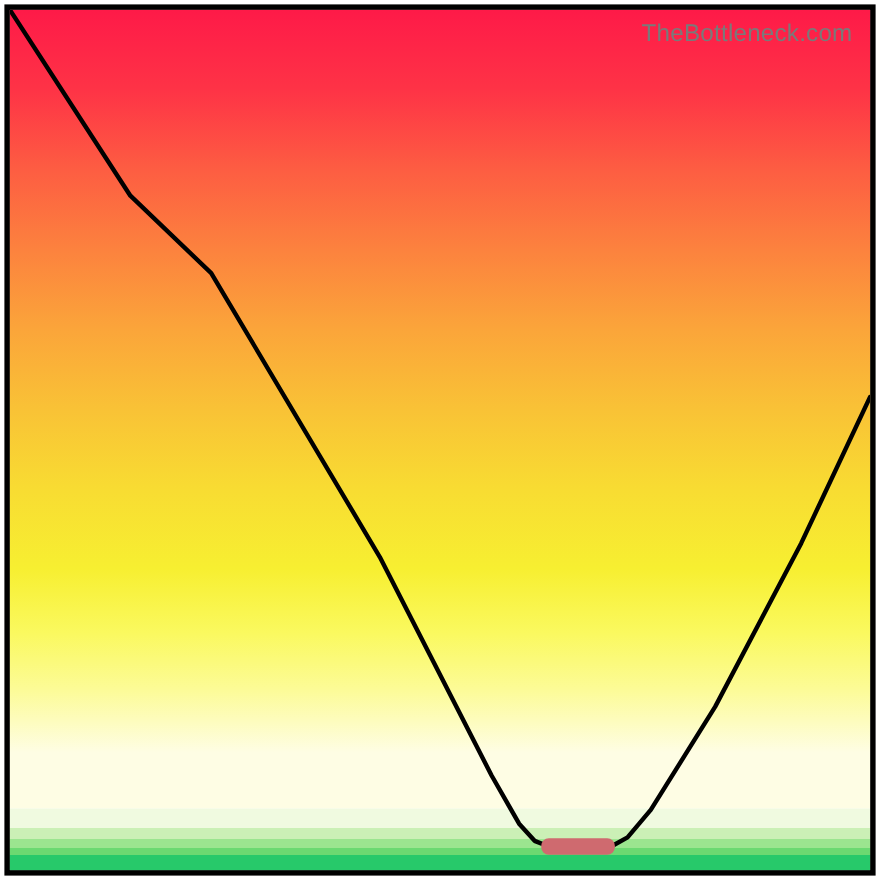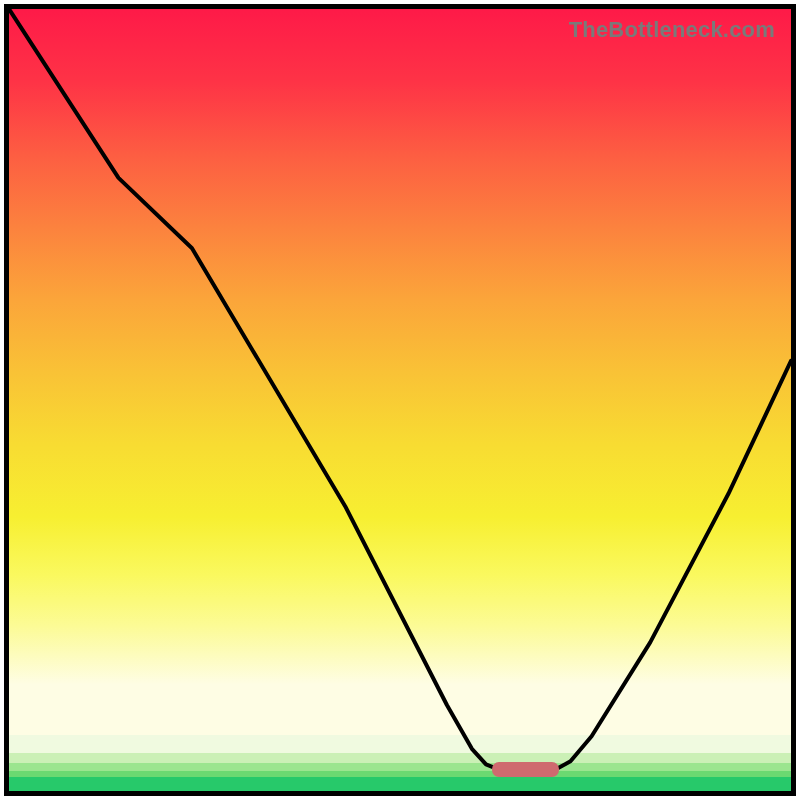--- a/index.html
+++ b/index.html
@@ -30,21 +30,21 @@
   .gradient {
     position: absolute;
     left: 0;
     right: 0;
   }
   .watermark {
     position: absolute;
     top: 8px;
     right: 16px;
     font-size: 22px;
-    font-weight: 700;
+    font-weight: 400;
     color: #7a7a7a;
     letter-spacing: 0.2px;
     user-select: none;
   }
   svg.curve {
     position: absolute;
     left: 0;
     top: 0;
     width: 100%;
     height: 100%;

